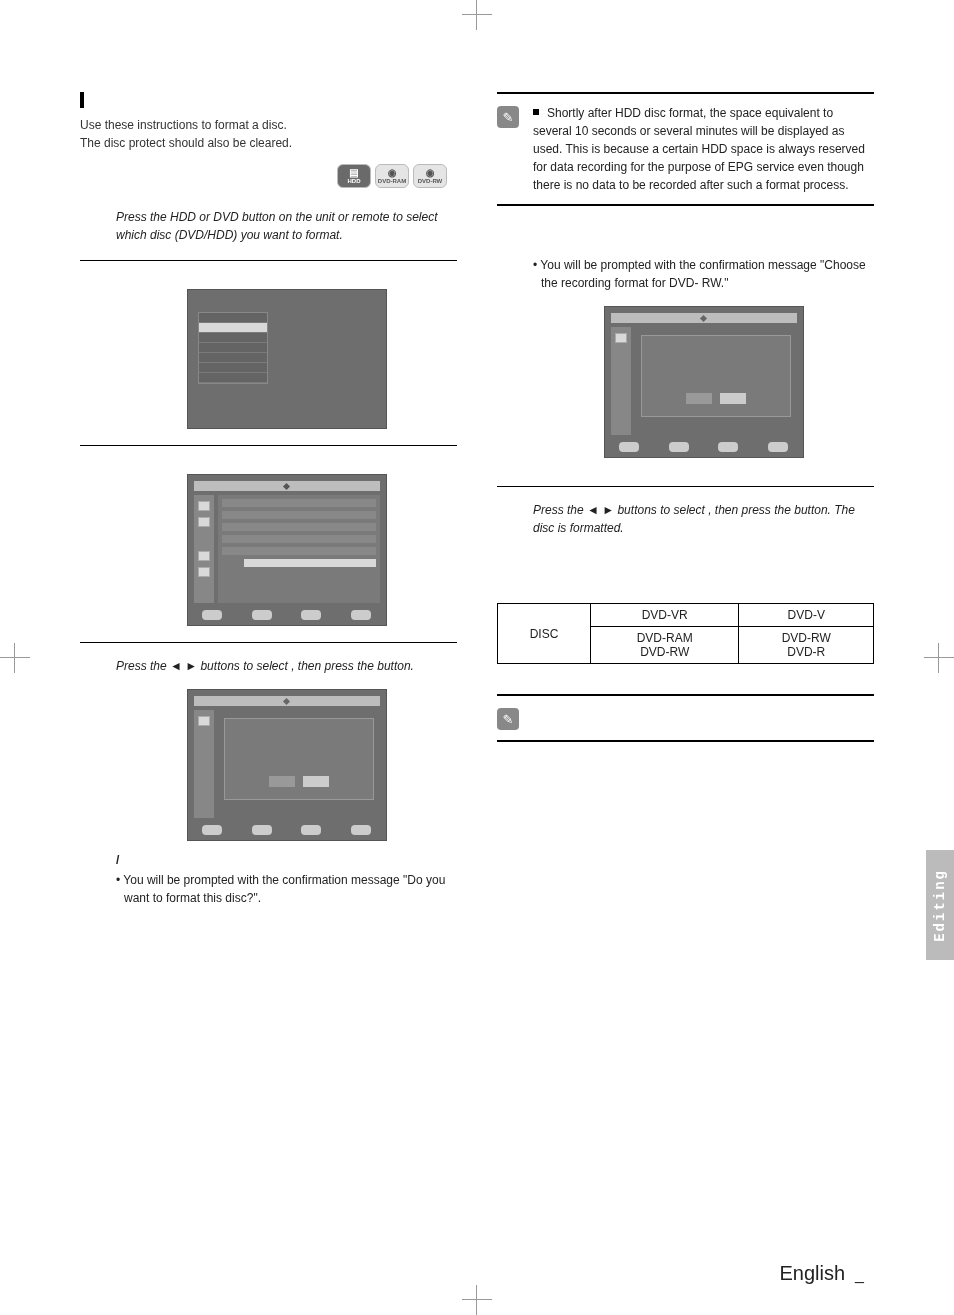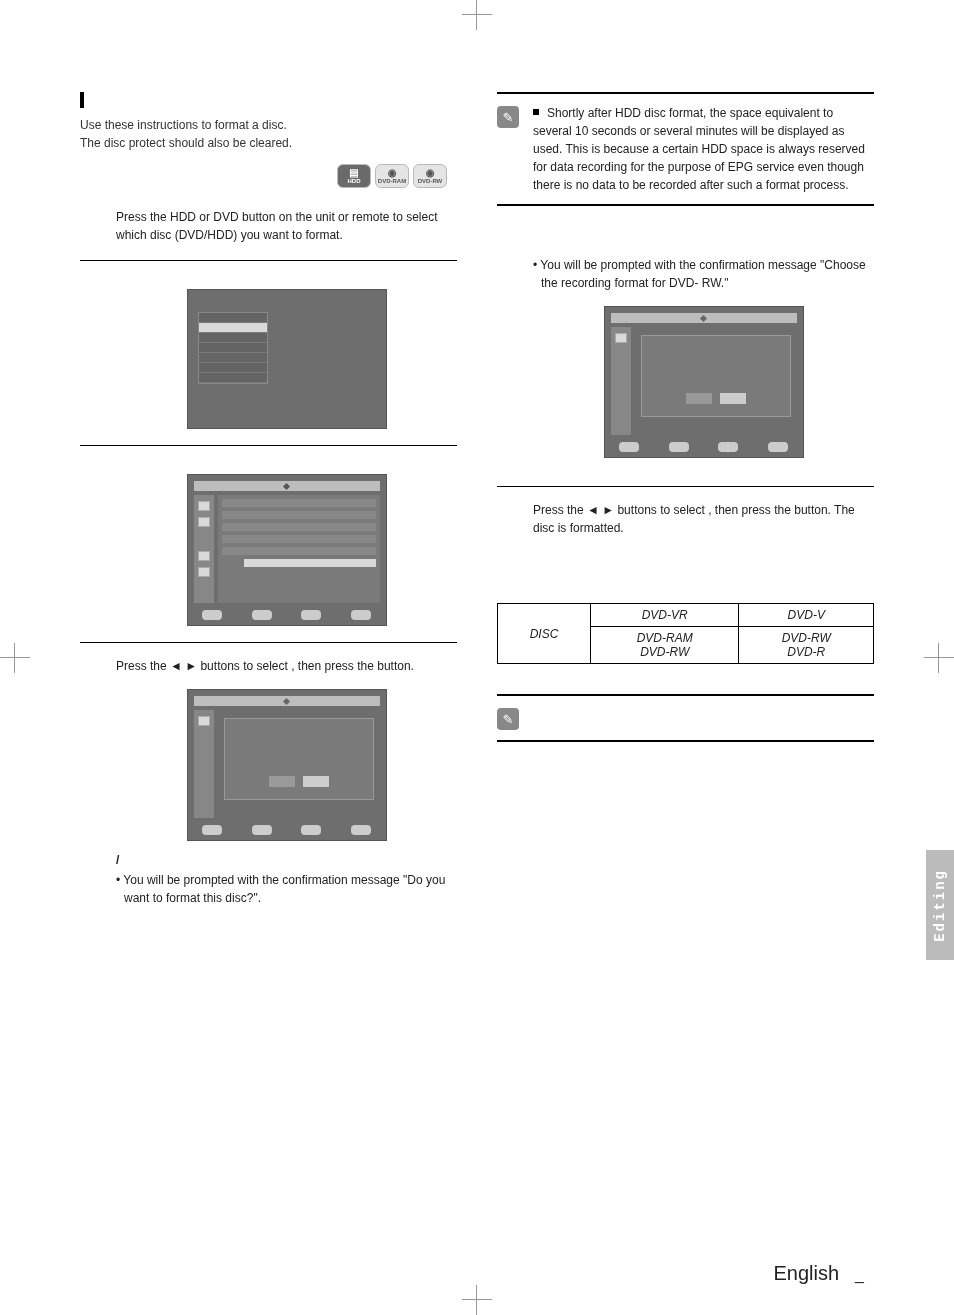--- a/index.html
+++ b/index.html
@@ -60,21 +60,21 @@
     width: 34px; height: 24px;
     border-radius: 6px;
     display:flex; flex-direction:column; align-items:center; justify-content:center;
     font-size: 6px; font-weight:bold; color:#555;
     background:#e5e5e5; border:1px solid #bbb;
   }
   .disc-chip.hdd { background:#6a6a6a; color:#fff; }
   .disc-chip .glyph { font-size:10px; line-height:1; }
 
   .step { margin-left: 36px; position: relative; }
-  .step-body { line-height: 1.5; }
+  .step-body { line-height: 1.5; font-style: italic; }
   .sep { border: none; border-top: 1px solid #000; margin: 16px 0 14px 0; }
 
   .osd {
     width: 200px; height: 140px; margin: 14px auto 0 auto;
     background: #6e6e6e; position: relative;
     border: 1px solid #555;
   }
   .osd .header {
     position:absolute; top:6px; left:10px; right:10px;
     font-size:6px; color:#fff;
@@ -156,37 +156,37 @@
     margin-top: 2px;
   }
   .note-body { flex:1; font-size:12px; line-height:1.5; }
   .note-body .sq { display:inline-block; width:6px; height:6px; background:#000; margin-right:8px; position:relative; top:-2px; }
 
   .format-table {
     border-collapse: collapse; width: 100%; margin-top:6px;
     font-size: 12px;
   }
   .format-table td, .format-table th {
-    border: 1px solid #000; padding: 4px 8px; text-align:center;font-style:italic;
+    border: 1px solid #000; padding: 4px 8px; text-align:center;
   }
   .side-tab {
     position: absolute; right: 0; top: 850px;
     width: 28px; height: 110px;
     background: #bbb;
     display:flex; align-items:center; justify-content:center;
   }
   .side-tab span {
     writing-mode: vertical-rl; text-orientation: mixed;
     transform: rotate(180deg);
     font-weight: bold; color:#fff; letter-spacing:2px; font-size:14px;
     font-family: 'Courier New', monospace;
   }
   .page-footer {
     position: absolute; bottom: 30px; right: 90px;
-    font-size: 18px; display:flex; align-items:baseline; gap:12px;
+    font-size: 18px; display:flex; align-items:baseline; gap:6px;
   }
   .page-footer .lang { font-size: 20px; }
   .page-footer .pg { font-size: 16px; margin-left: 4px; }
 </style>
 </head>
 <body>
 
 <div class="crop-top"></div>
 <div class="crop-bottom"></div>
 <div class="crop-left"></div>

